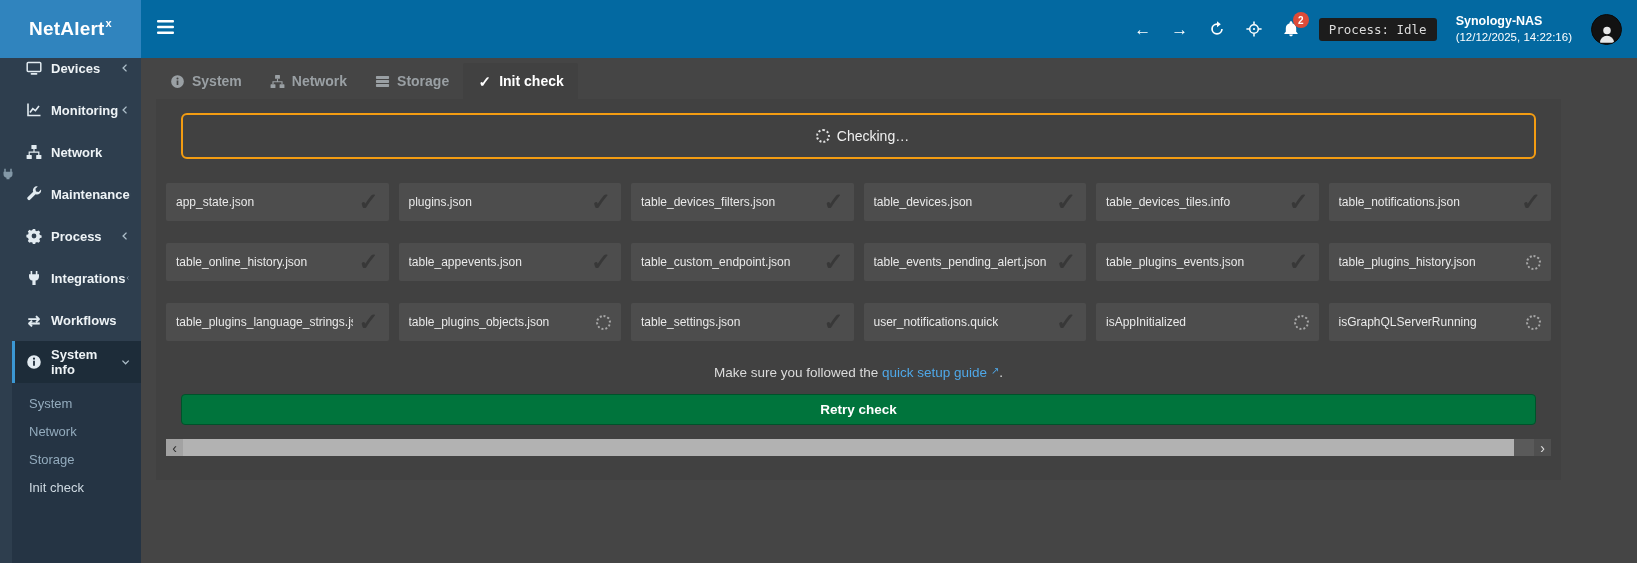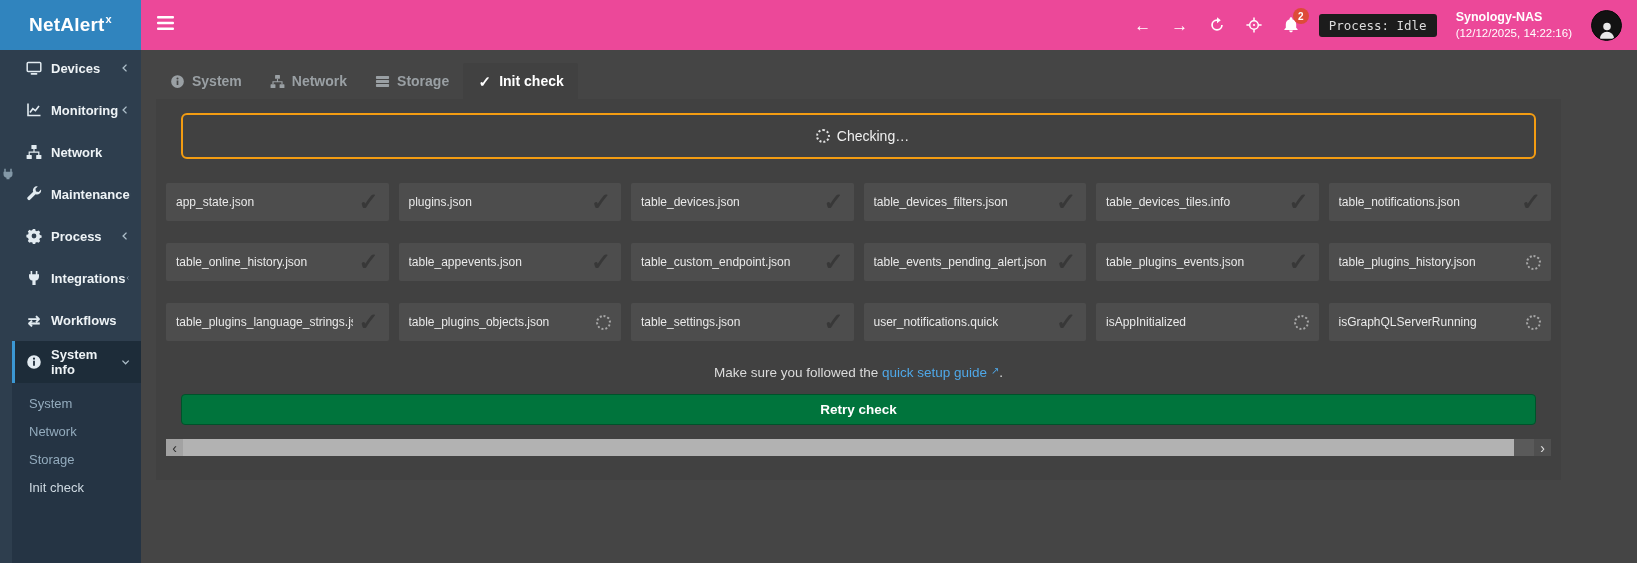--- a/index.html
+++ b/index.html
@@ -1,22 +1,22 @@
 <!DOCTYPE html>
 <html><head>
 <meta charset="utf-8">
 <style>
   html,body { margin:0; padding:0; background:#454545; }
   * { box-sizing:border-box; }
   .app { position:relative; width:1637px; height:563px; overflow:hidden;
          font-family:"Liberation Sans", sans-serif; }
 
   
-  .header { position:absolute; top:0; left:0; right:0; height:50px;
-            background:#ec4899; display:flex; align-items:stretch; z-index:5; }
+  .header { position:absolute; top:0; left:0; right:0; height:58px;
+            background:#0369a1; display:flex; align-items:stretch; z-index:5; }
   .logo { width:141px; background:#3084be; color:#fff; display:flex;
           align-items:center; justify-content:center; font-weight:bold;
           font-size:19px; letter-spacing:.2px; cursor:pointer; }
   .logo sup { font-size:11px; margin-left:1px; top:-6px; position:relative; }
   .hamburger { width:48px; display:flex; align-items:center; justify-content:center;
                cursor:pointer; color:#fff; }
   .header-right { margin-left:auto; display:flex; align-items:center;
                   gap:19px; padding-right:15px; }
   .nav-icon { color:#fff; font-size:17px; line-height:1; width:18px; height:18px;
               display:flex; align-items:center; justify-content:center; cursor:pointer; }
@@ -333,26 +333,26 @@
     <span class="card-label">app_state.json</span>
     <span class="card-icon check">✓</span>
   </div>
 
   <div class="init-card">
     <span class="card-label">plugins.json</span>
     <span class="card-icon check">✓</span>
   </div>
 
   <div class="init-card">
+    <span class="card-label">table_devices_filters.json</span>
+    <span class="card-icon check">✓</span>
+  </div>
+
+  <div class="init-card">
     <span class="card-label">table_devices.json</span>
-    <span class="card-icon check">✓</span>
-  </div>
-
-  <div class="init-card">
-    <span class="card-label">table_devices_filters.json</span>
     <span class="card-icon check">✓</span>
   </div>
 
   <div class="init-card">
     <span class="card-label">table_devices_tiles.info</span>
     <span class="card-icon check">✓</span>
   </div>
 
   <div class="init-card">
     <span class="card-label">table_notifications.json</span>

